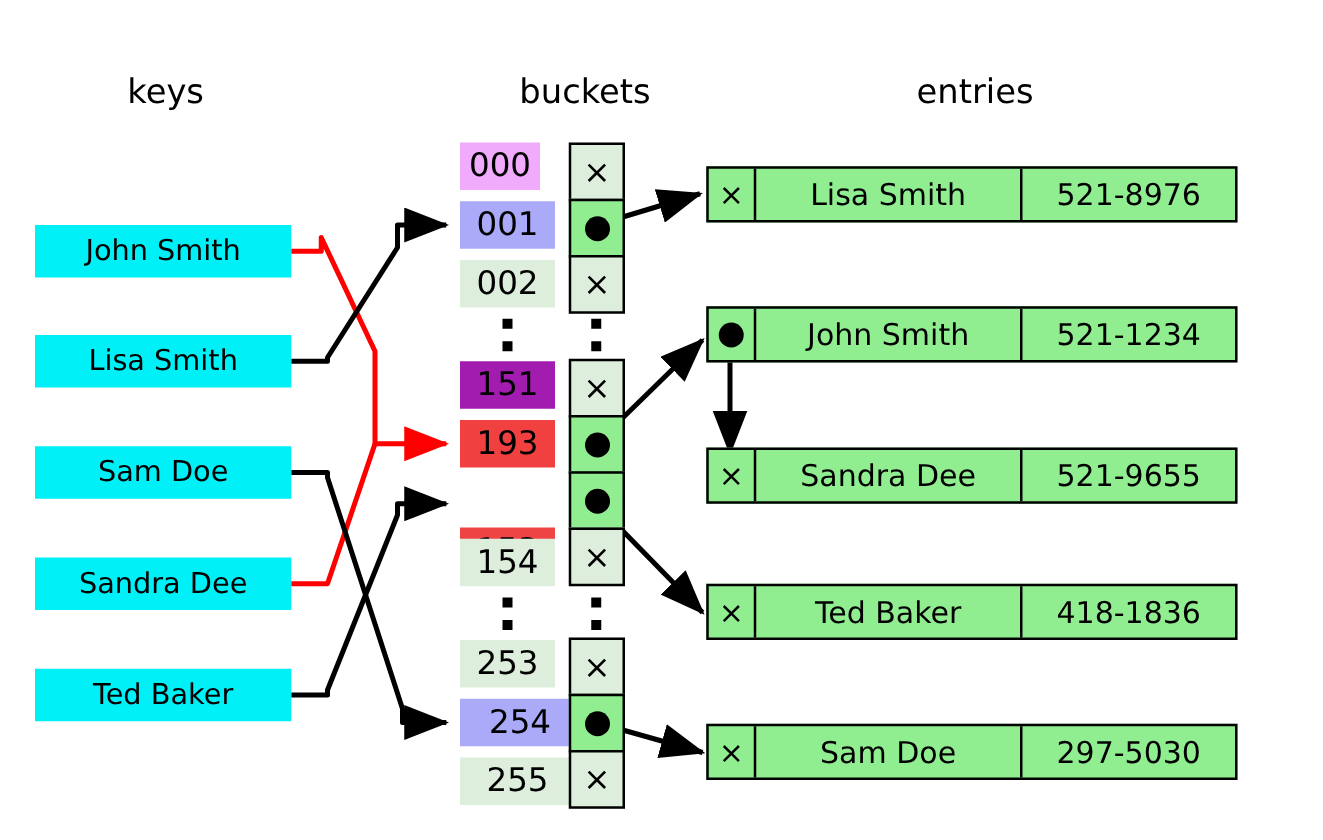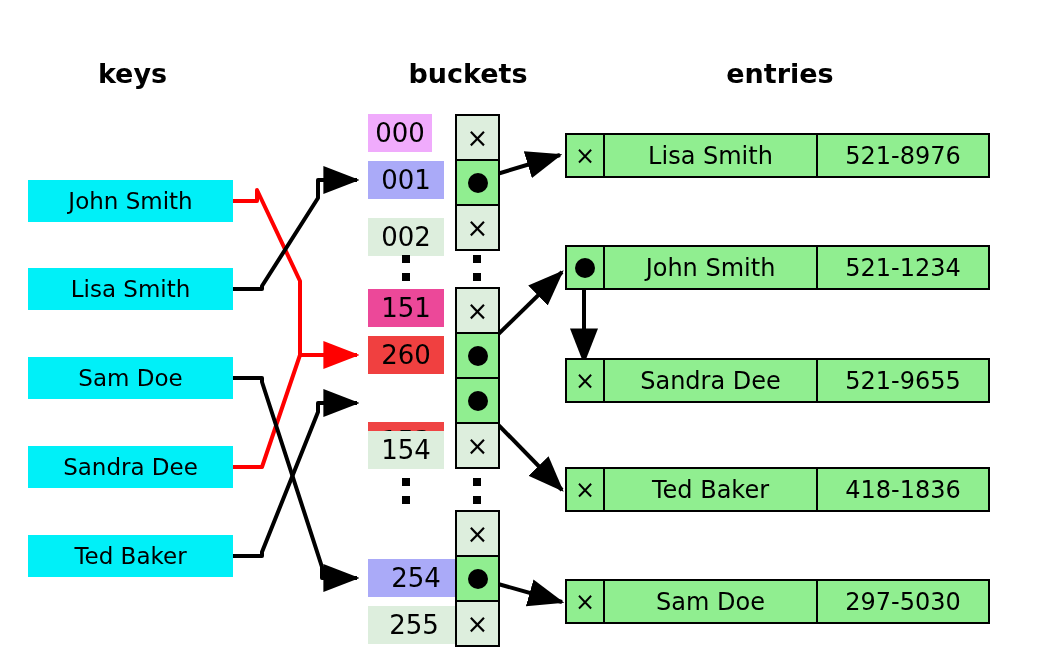--- a/index.html
+++ b/index.html
@@ -1,19 +1,19 @@
 <!DOCTYPE html>
 <html><head>
 <meta charset="utf-8">
 <style>
   html,body{margin:0;padding:0;background:#ffffff;}
   body{width:1058px;height:672px;position:relative;overflow:hidden;
        font-family:"DejaVu Sans","Liberation Sans",sans-serif;}
   #stage{position:absolute;left:0;top:0;width:1058px;height:672px;}
-  .hdr{position:absolute;font-weight:bold;font-size:27px;color:#000;
+  .hdr{position:absolute;font-weight:normal;font-size:27px;color:#000;
        text-align:center;white-space:nowrap;}
   .keybox{position:absolute;background:#00f0f8;display:flex;align-items:center;
           justify-content:center;font-size:23px;color:#000;white-space:nowrap;}
   .idxcell{position:absolute;display:flex;align-items:center;justify-content:center;
            font-size:26px;color:#000;}
   .ptrcell{position:absolute;display:flex;align-items:center;justify-content:center;
            box-sizing:border-box;border:2px solid #000;}
   .ptrcell .xg{font-size:26px;color:#000;line-height:1;}
   .dotm{width:20px;height:20px;border-radius:50%;background:#000;}
   .entry{position:absolute;box-sizing:border-box;border:2.5px solid #000;
@@ -70,27 +70,28 @@
   </svg>
 
   <div class="keybox" style="left:28px;top:180px;width:205px;height:42px;">John Smith</div>
   <div class="keybox" style="left:28px;top:268px;width:205px;height:42px;">Lisa Smith</div>
   <div class="keybox" style="left:28px;top:357px;width:205px;height:42px;">Sam Doe</div>
   <div class="keybox" style="left:28px;top:446px;width:205px;height:42px;">Sandra Dee</div>
   <div class="keybox" style="left:28px;top:535px;width:205px;height:42px;">Ted Baker</div>
 
   <div class="idxcell" style="left:368px;top:114px;width:64px;height:38px;background:#f0abfc;">000</div>
   <div class="idxcell" style="left:368px;top:161px;width:76px;height:38px;background:#aaaaf8;">001</div>
-  <div class="idxcell" style="left:368px;top:218px;width:76px;height:38px;background:#ddeedd;">002</div>
+  <div class="idxcell" style="left:368px;top:208px;width:76px;height:38px;background:#ddeedd;">002</div>
 
-  <div class="idxcell" style="left:368px;top:289px;width:76px;height:38px;background:#ec4899;">151</div>
-  <div class="idxcell" style="left:368px;top:336px;width:76px;height:38px;background:#f04040;">260</div>
+  <div class="idxcell" style="left:368px;top:289px;width:76px;height:38px;background:#a21caf;">151</div>
+  <div class="idxcell" style="left:368px;top:336px;width:76px;height:38px;background:#f04040;">193</div>
   <div class="idxcell" style="left:368px;top:384px;width:76px;height:38px;background:#ef4444;margin-top:38px;">153</div>
   <div class="idxcell" style="left:368px;top:431px;width:76px;height:38px;background:#ddeedd;">154</div>
 
+  <div class="idxcell" style="left:368px;top:512px;width:76px;height:38px;background:#ddeedd;">253</div>
   <div class="idxcell" style="left:368px;top:559px;width:96px;height:38px;background:#aaaaf8;">254</div>
   <div class="idxcell" style="left:368px;top:606px;width:92px;height:38px;background:#ddeedd;">255</div>
 
   <div class="ptrcell" style="left:455px;top:114px;width:45px;height:47px;background:#ddeedd;">
     <span class="xg">×</span>
   </div>
   <div class="ptrcell" style="left:455px;top:159px;width:45px;height:47px;background:#90ee90;">
     <span class="dotm"></span>
   </div>
   <div class="ptrcell" style="left:455px;top:204px;width:45px;height:47px;background:#ddeedd;">

